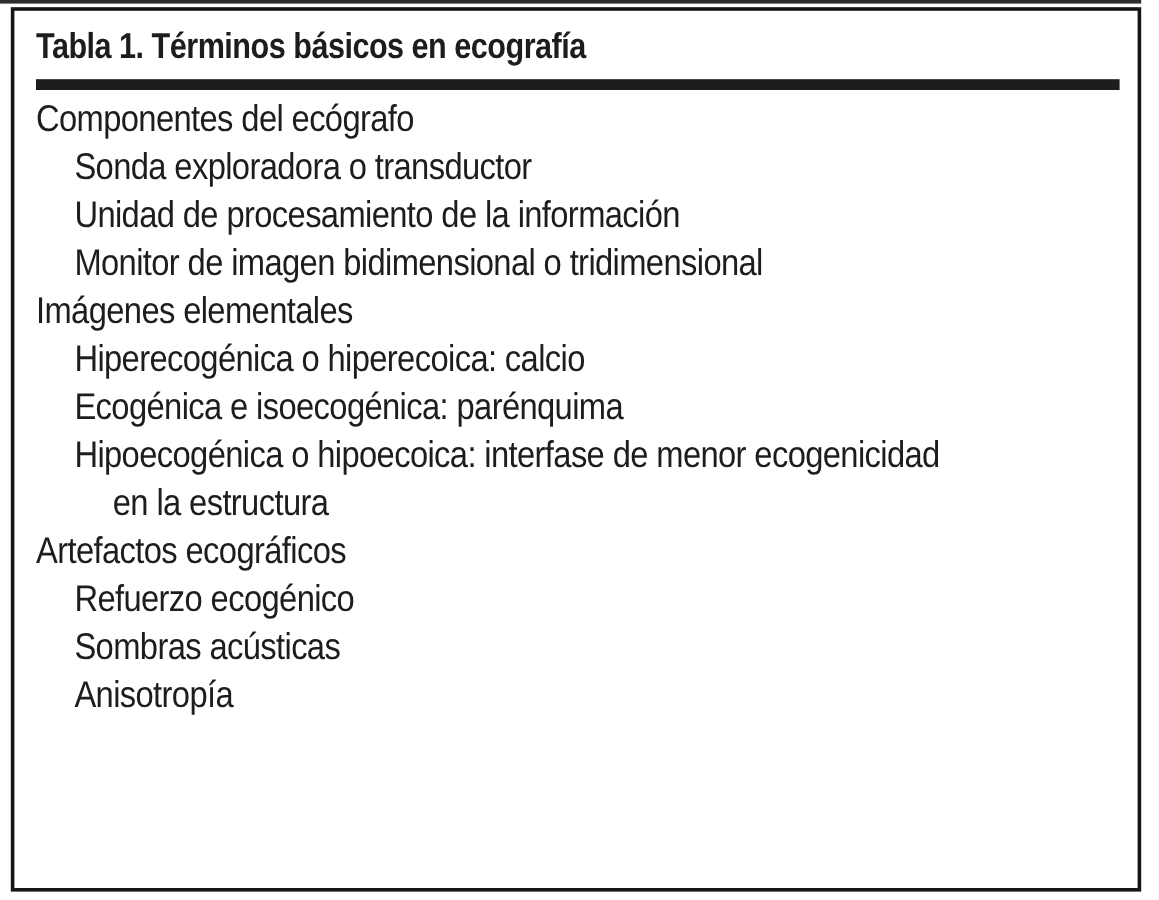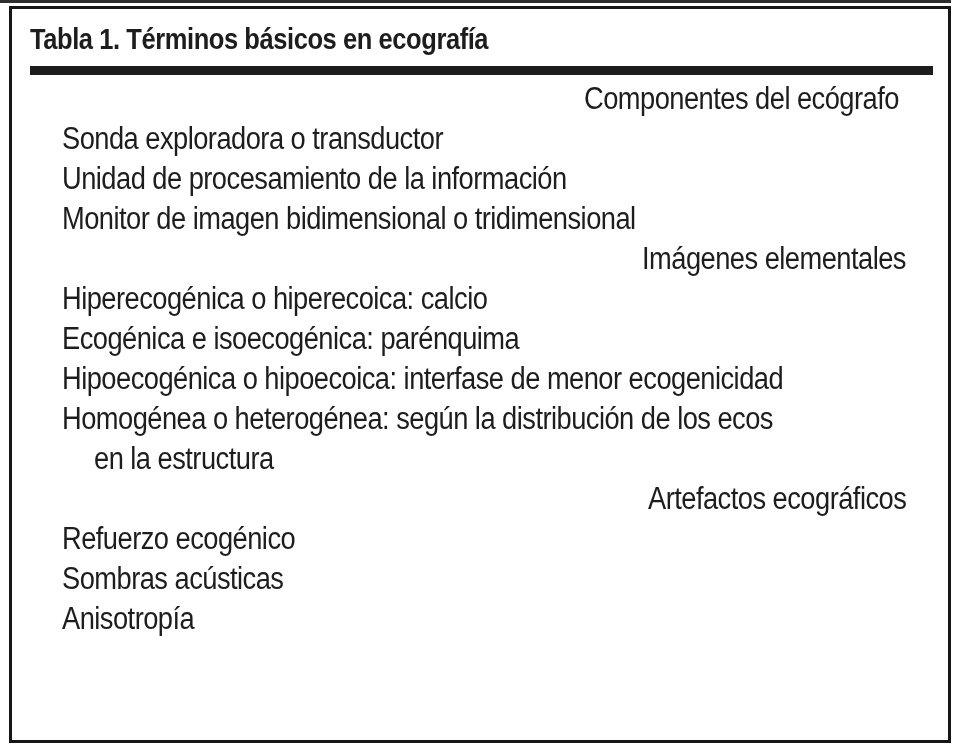--- a/index.html
+++ b/index.html
@@ -59,21 +59,21 @@
     font-size:31px;
     white-space:nowrap;
   }
   .row-text{
     display:inline-block;
     letter-spacing:-0.6px;
     transform:scaleX(0.88);
     transform-origin:0 50%;
     color:var(--text);
   }
-  .lvl-0{padding-left:0;text-align:right;}
+  .lvl-0{padding-left:0;}
   .lvl-1{padding-left:32px;text-decoration:underline;}
   .lvl-2{padding-left:64px;}
 </style>
 </head>
 <body>
 
 <div class="top-rule"></div>
 
 <div class="table-card">
   <div class="table-title">Tabla 1. Términos básicos en ecografía</div>
@@ -109,23 +109,20 @@
 
       <div class="row lvl-1">
         <span class="row-text">Ecogénica e isoecogénica: parénquima</span>
       </div>
 
       <div class="row lvl-1">
         <span class="row-text">Hipoecogénica o hipoecoica: interfase de menor ecogenicidad</span>
       </div>
 
 
-      <div class="row lvl-1">
-        <span class="row-text">Homogénea o heterogénea: según la distribución de los ecos</span>
-      </div>
 
       <div class="row lvl-2">
         <span class="row-text">en la estructura</span>
       </div>
 
       <div class="row lvl-0">
         <span class="row-text">Artefactos ecográficos</span>
       </div>
 
       <div class="row lvl-1">

